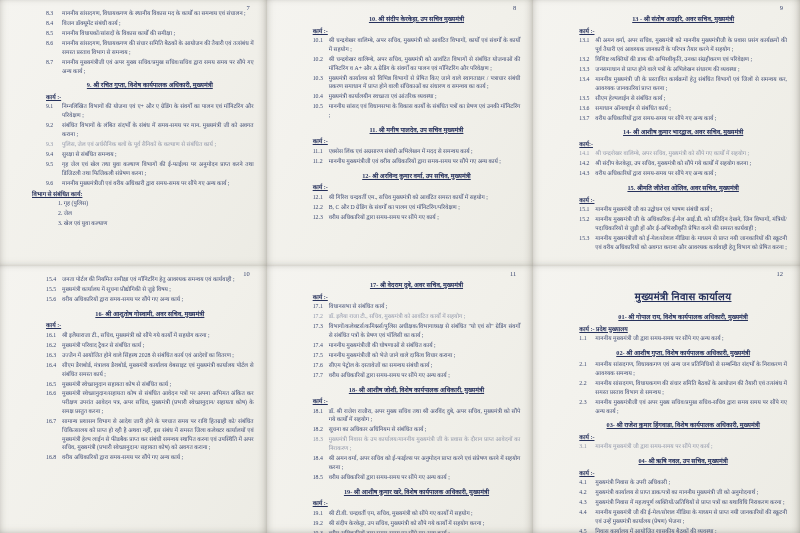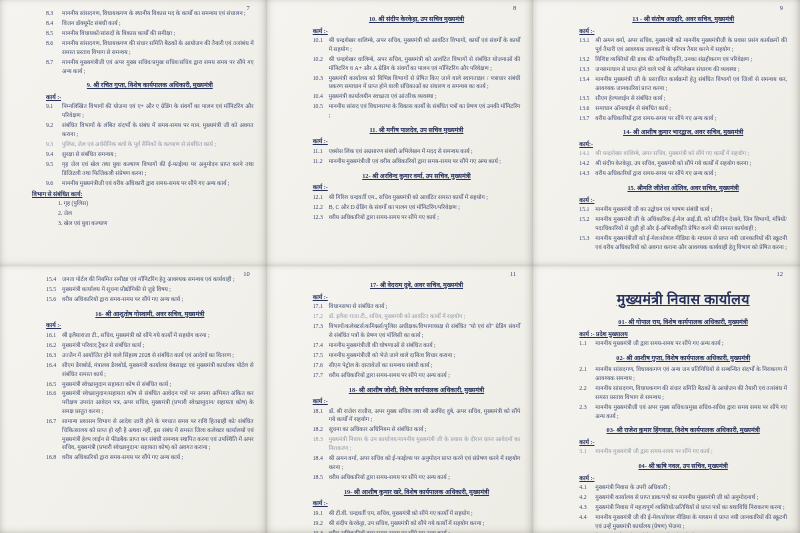--- a/index.html
+++ b/index.html
@@ -25,21 +25,21 @@
       inset 0 -6px 8px -7px rgba(95,90,78,.35),
       inset 0 5px 7px -7px rgba(95,90,78,.28);
     color:var(--ink,#3d4a72);
   }
   .page-number{
     position:absolute;top:4px;right:17px;
     font-size:6.5px;color:var(--ink,#3d4a72);
   }
   .office-title{
     text-align:center;font-weight:bold;text-decoration:underline;
-    font-size:14px;letter-spacing:.4px;color:var(--heading-ink,#26315c);
+    font-size:10px;letter-spacing:.4px;color:var(--heading-ink,#26315c);
     margin:14px 0 10px 0;
   }
   .sec-heading{
     text-align:center;font-weight:bold;text-decoration:underline;
     font-size:6.3px;color:var(--heading-ink,#26315c);
     margin:6px 0 3px 0;line-height:1.35;
   }
   .work-label{
     font-weight:bold;font-size:6px;text-decoration:underline;
     color:var(--heading-ink,#26315c);margin:1px 0 1.5px 0;

